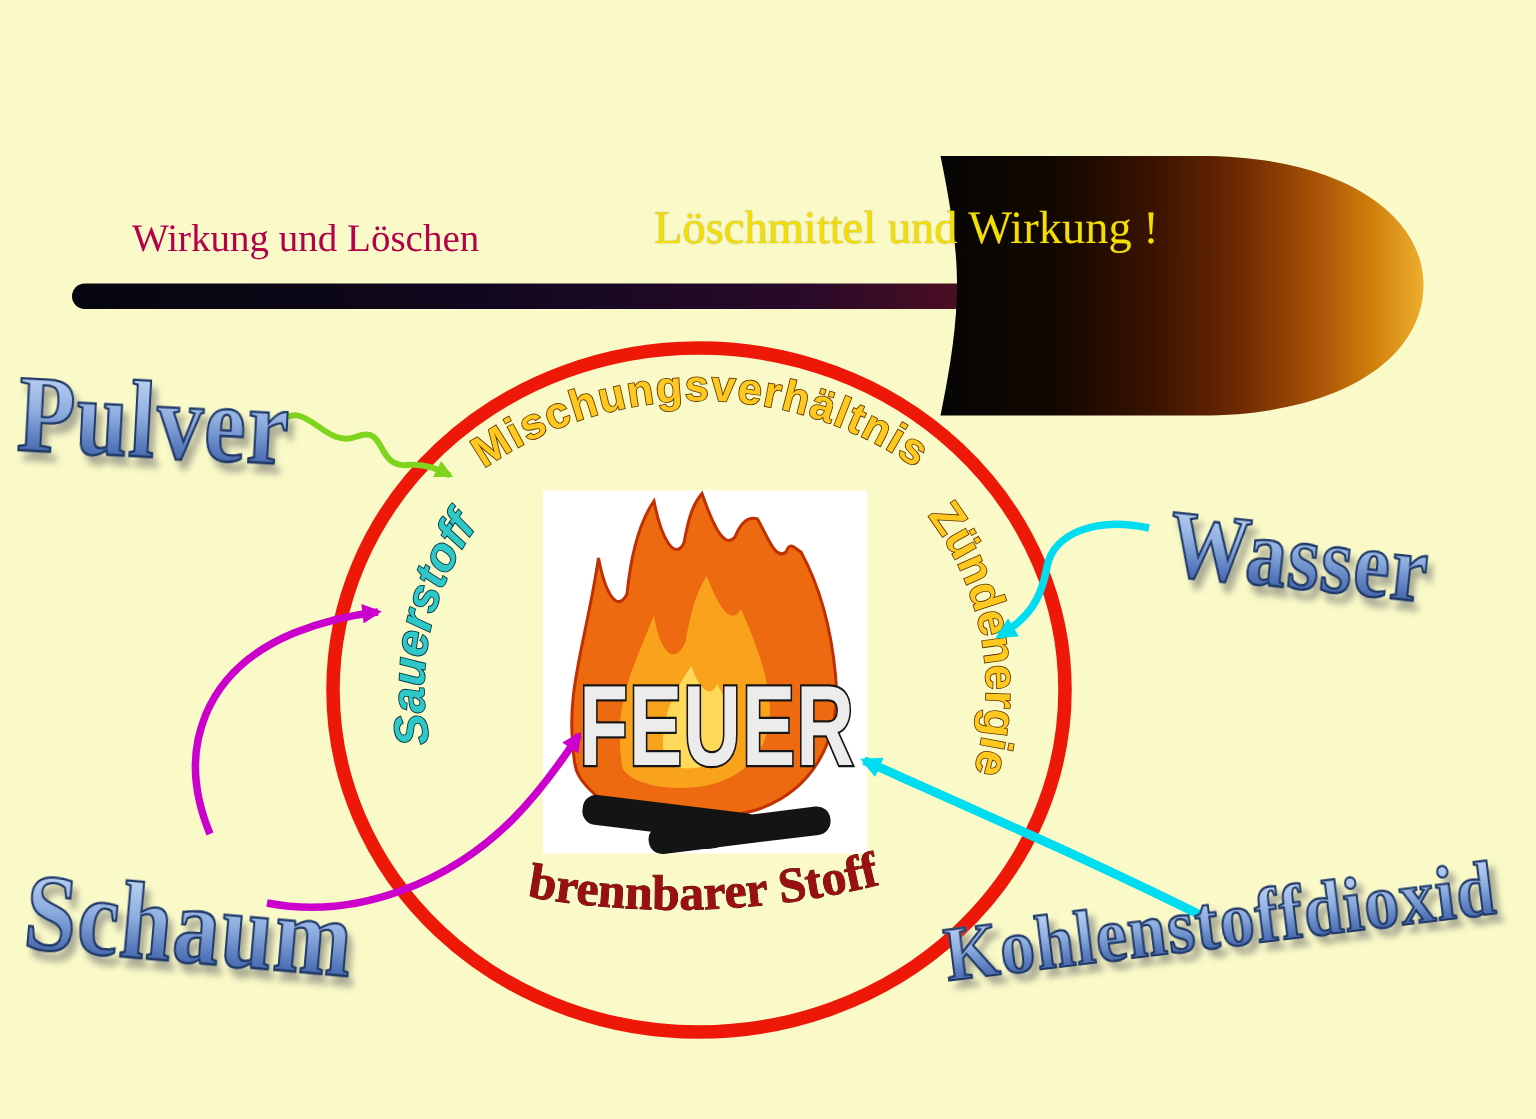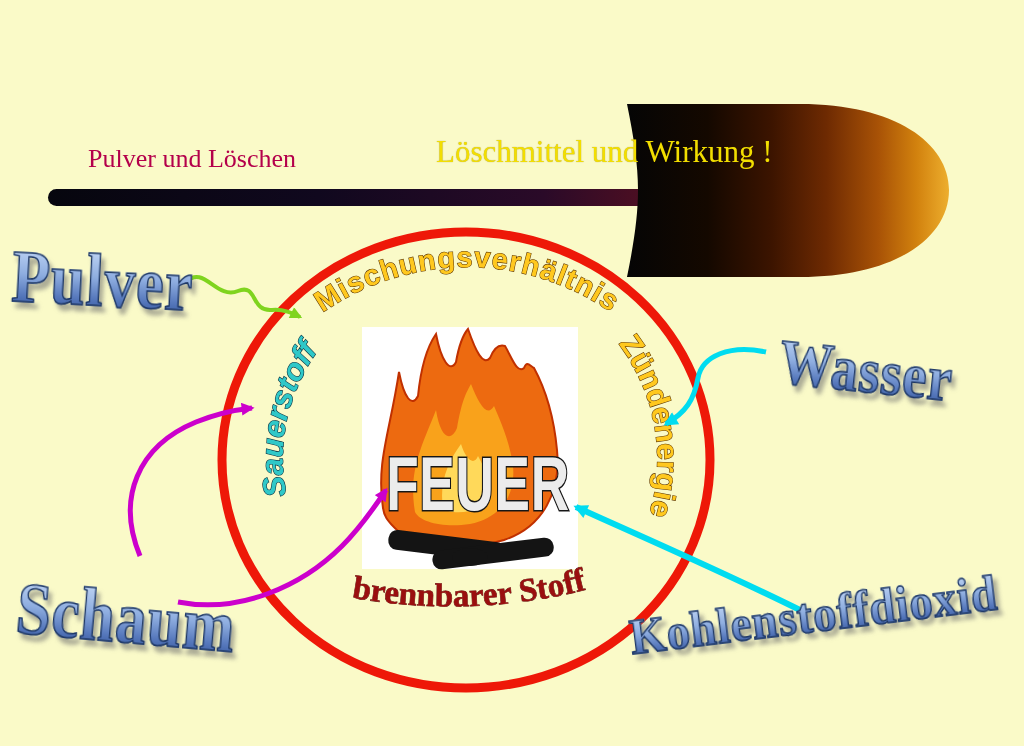--- a/index.html
+++ b/index.html
@@ -116,21 +116,21 @@
       <textPath href="#arcBottom" startOffset="50%">brennbarer Stoff</textPath>
     </text>
 
     <path d="M186,282 C204,264 216,300 238,291 C258,283 250,312 272,310 C284,309 292,313 300,317" fill="none" stroke-width="4" marker-end="url(#mkGreen)" stroke="#7FD41E"></path>
     <path d="M140,556 C116,498 138,446 196,422 C216,414 234,410 252,408" fill="none" stroke-width="5" marker-end="url(#mkMagenta)" stroke="#CC00CC"></path>
     <path d="M178,602 C240,614 302,586 342,546 C360,528 374,508 386,490" fill="none" stroke-width="5" marker-end="url(#mkMagenta)" stroke="#CC00CC"></path>
     <path d="M766,352 C730,344 702,356 698,378 C694,400 686,412 666,424" fill="none" stroke-width="5" marker-end="url(#mkCyan)" stroke="#00DCF0"></path>
     <path d="M804,612 C732,576 650,540 576,507" fill="none" stroke-width="6" marker-end="url(#mkCyan)" stroke="#00DCF0"></path>
   </svg>
 
-  <div class="title-left">Pulver und Löschen</div>
+  <div class="title-left">Wirkung und Löschen</div>
   <div class="title-right">Löschmittel und Wirkung !</div>
 
   <div class="wordart pulver">Pulver</div>
   <div class="wordart wasser">Wasser</div>
   <div class="wordart schaum">Schaum</div>
   <div class="wordart co2">Kohlenstoffdioxid</div>
 
 </div>
 
 </body></html>

